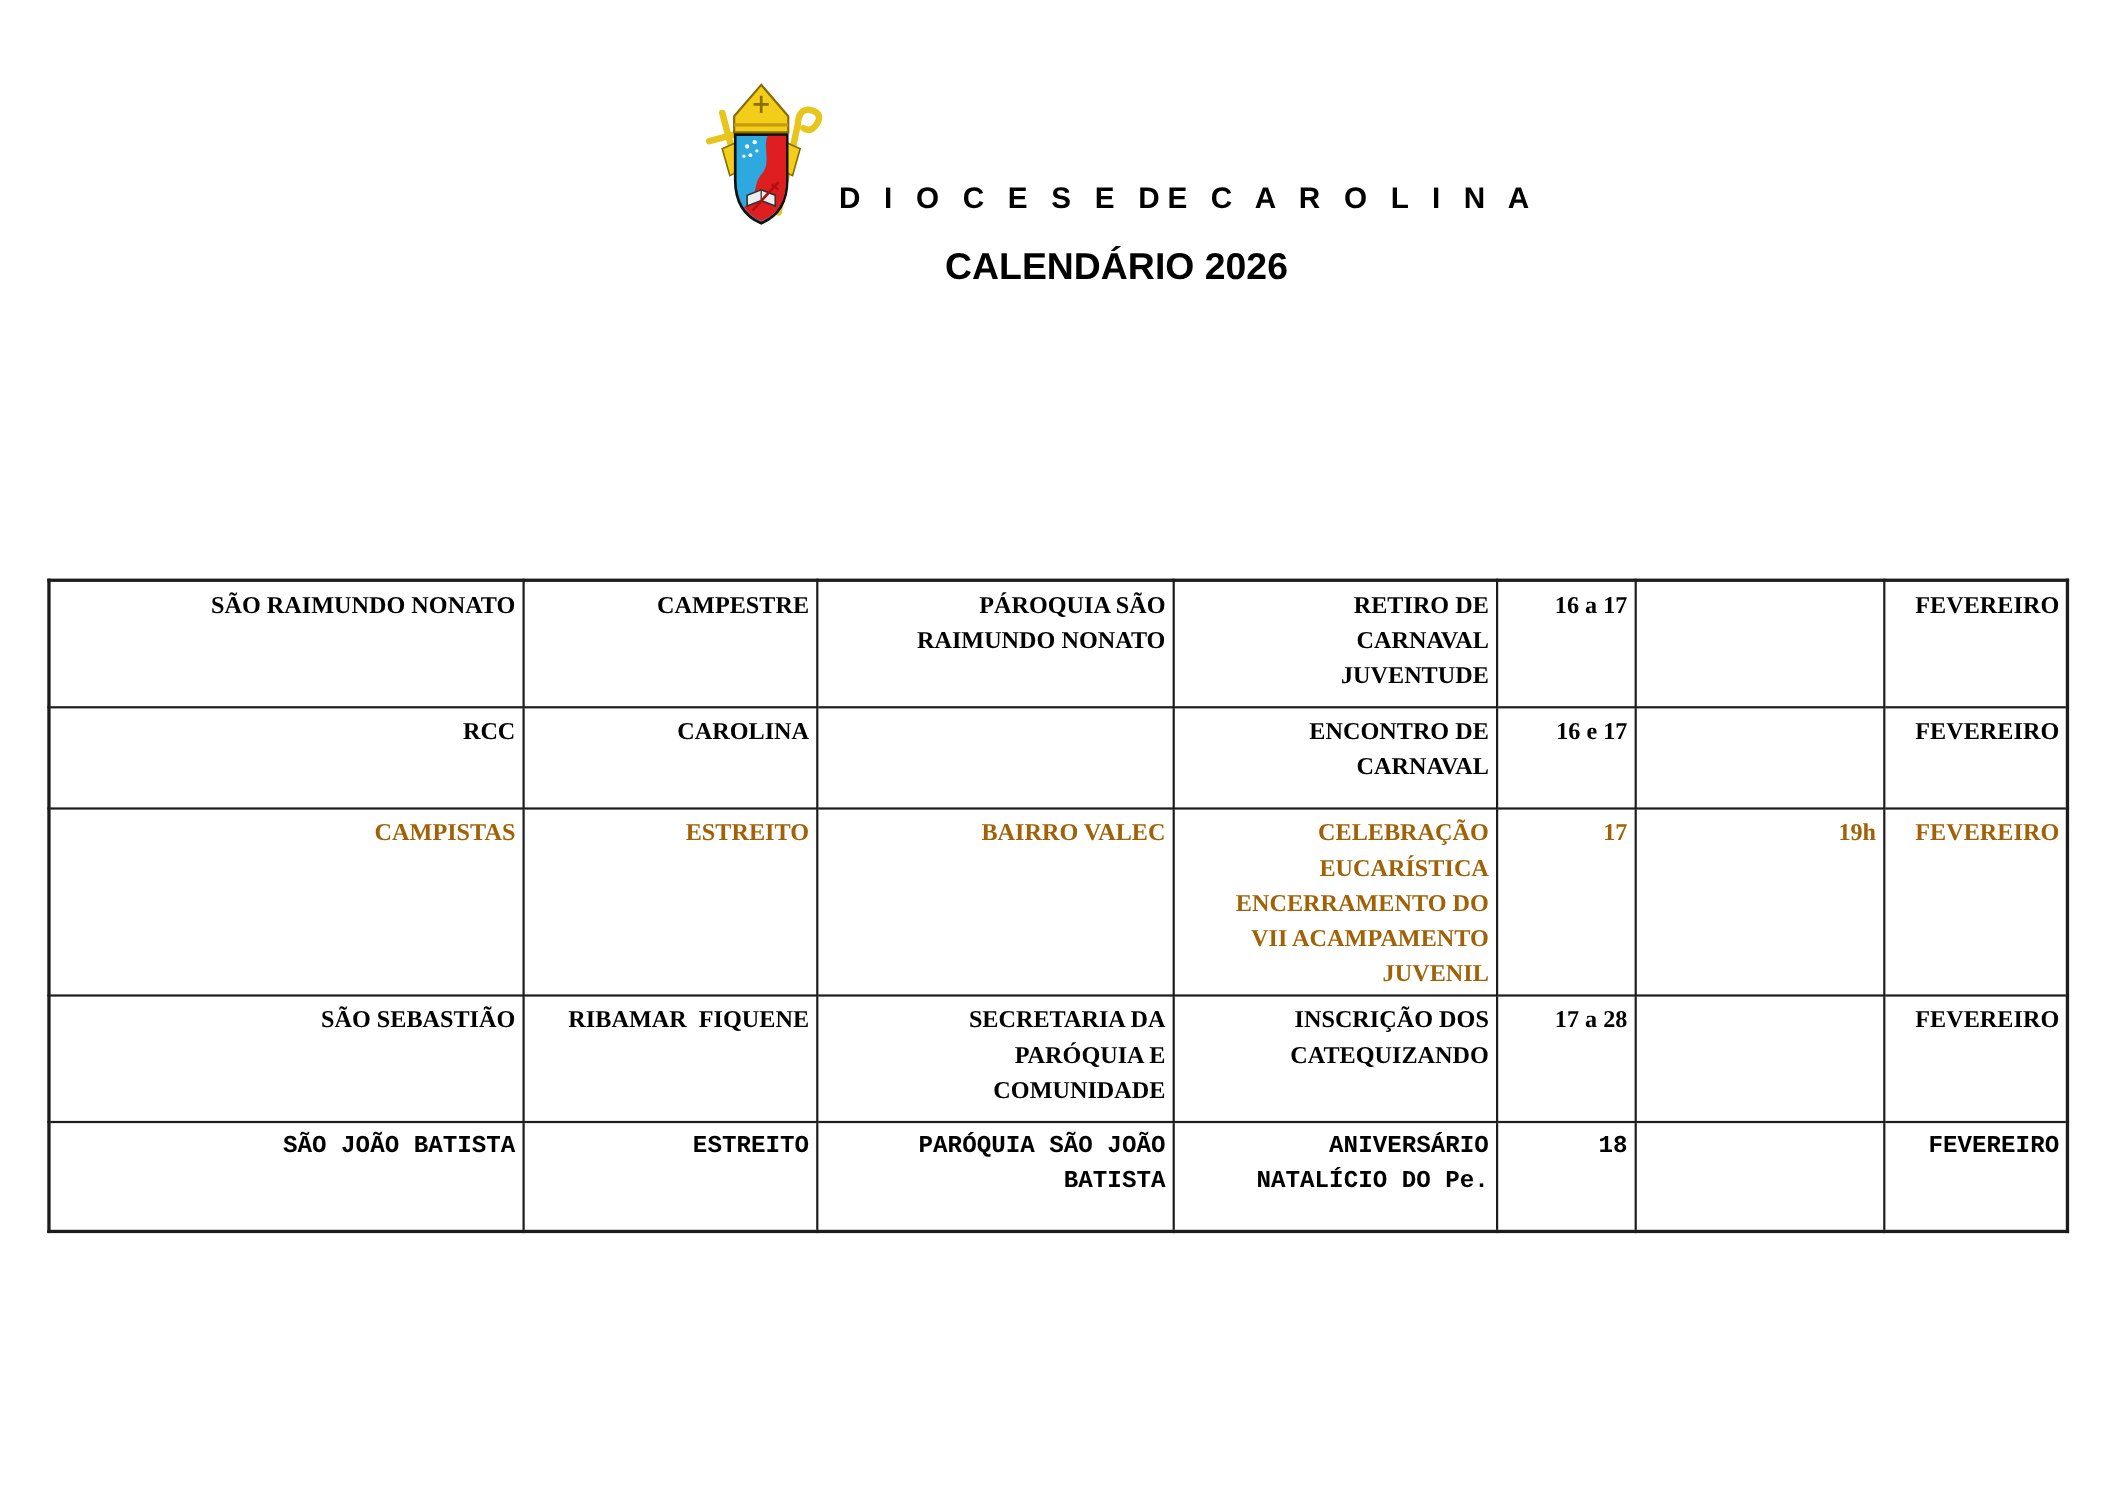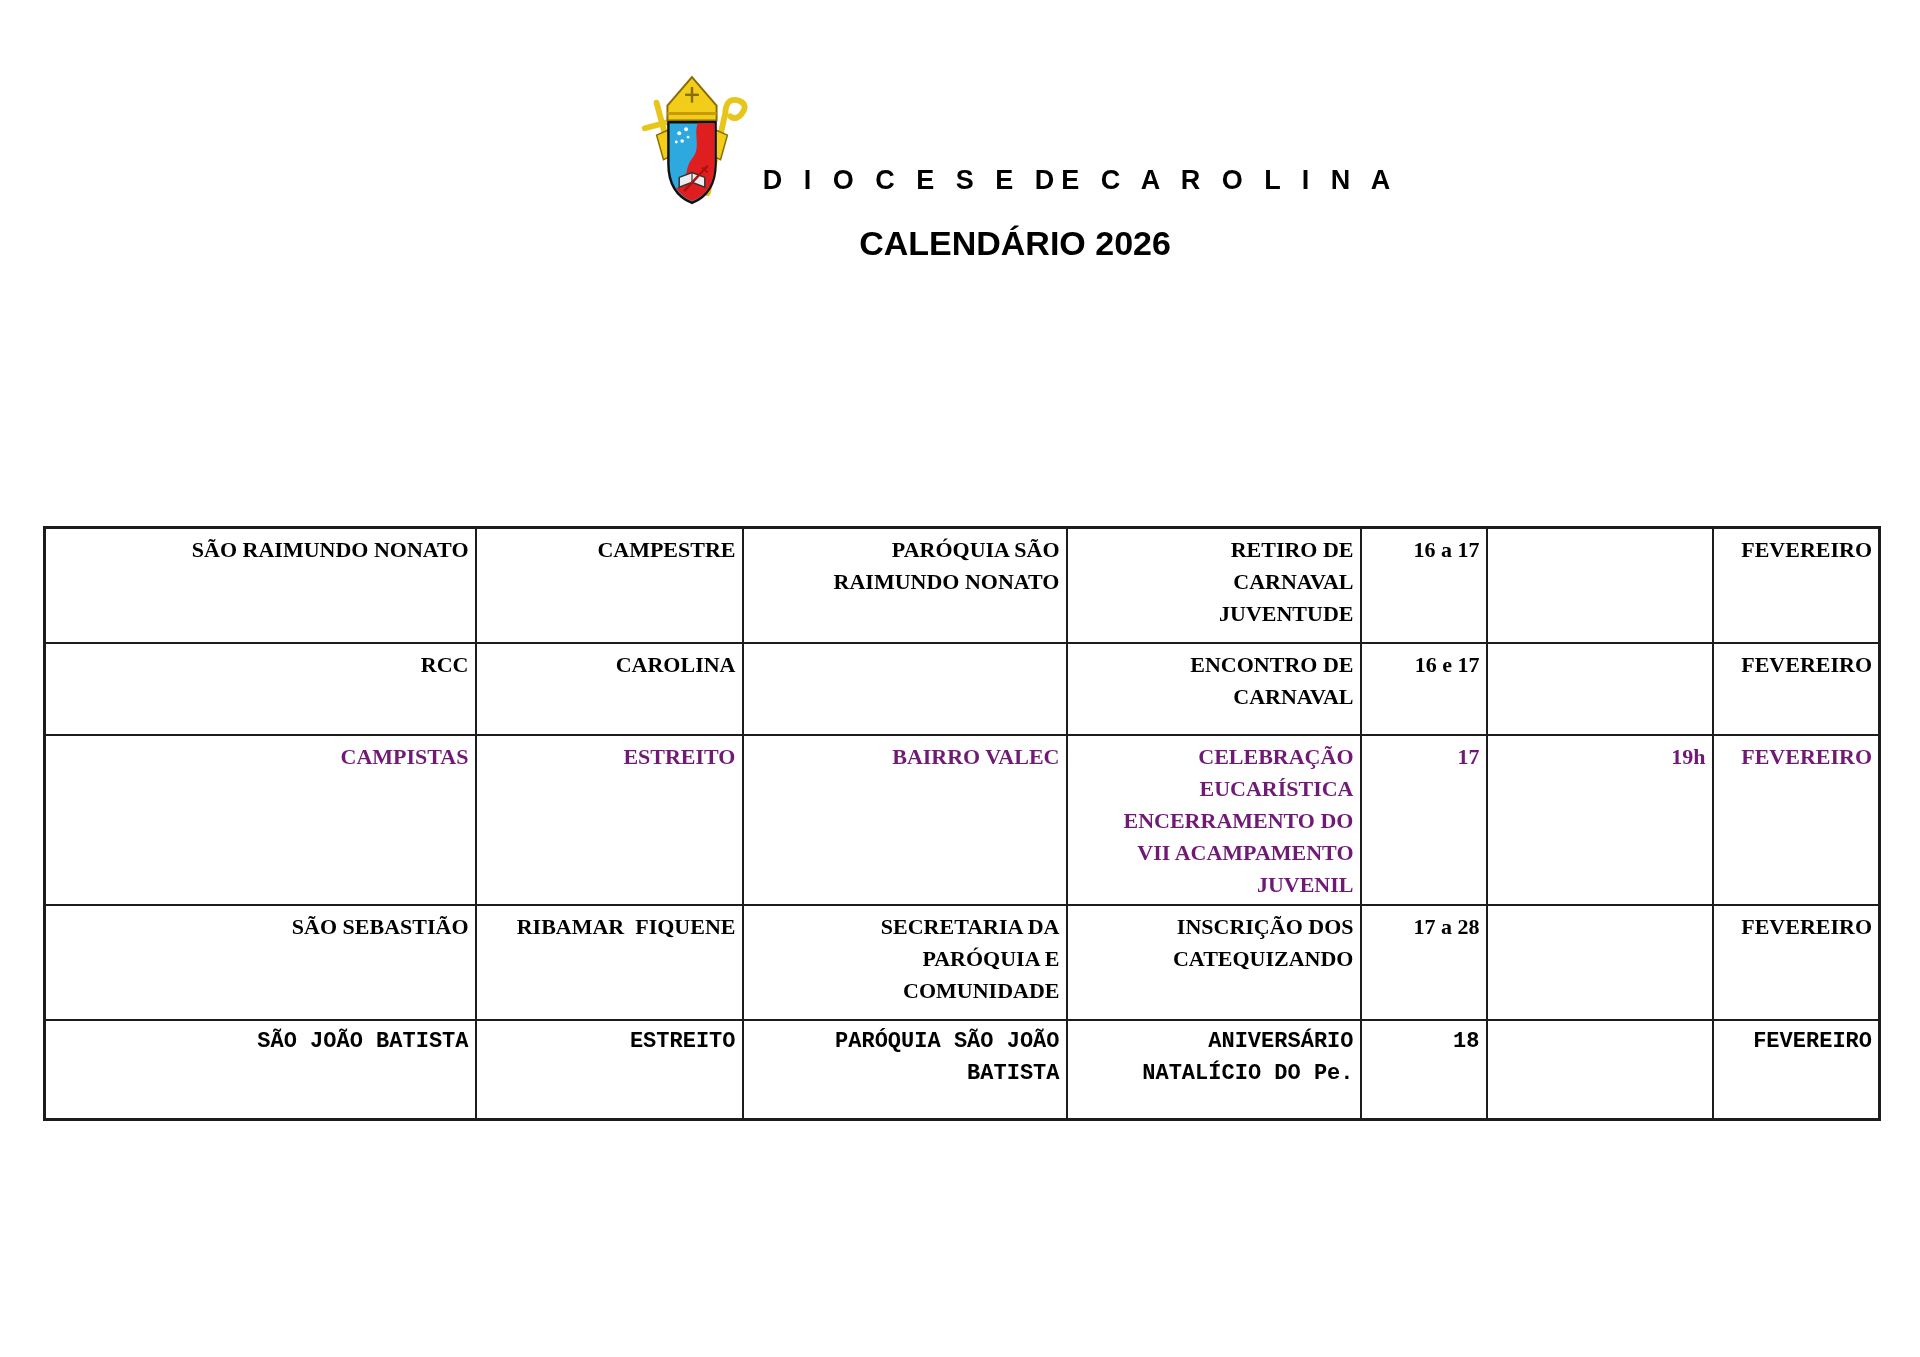--- a/index.html
+++ b/index.html
@@ -11,21 +11,21 @@
   .logo{width:118px;height:142px;flex:0 0 auto;}
   .org-name{font-family:"Liberation Sans",sans-serif;font-weight:bold;font-size:27px;letter-spacing:7px;margin-bottom:18px;white-space:nowrap;margin-top:40px;}
   .doc-title{text-align:center;font-family:"Liberation Sans",sans-serif;font-weight:bold;font-size:34px;line-height:42px;margin-top:8px;transform:translateX(55px);}
 
   
   .cal-table{border-collapse:collapse;table-layout:fixed;width:1835px;margin:262px 0 0 43px;border:3px solid #1c1c1c;}
   .cal-table td{border:2px solid #1c1c1c;vertical-align:top;text-align:right;
       font-weight:bold;font-size:22px;line-height:32px;padding:5px 6px 0 6px;
       white-space:pre-wrap;overflow:hidden;}
   tr.r1{height:115px;} tr.r2{height:92px;} tr.r3{height:170px;} tr.r4{height:115px;} tr.r5{height:100px;font-family:Liberation Mono, monospace;}
-  tr.hl td{color:#701a75;}
+  tr.hl td{color:#a16207;}
 
   .c1{width:431px;} .c2{width:267px;} .c3{width:324px;} .c4{width:294px;}
   .c5{width:126px;} .c6{width:226px;} .c7{width:167px;}
 </style>
 </head>
 <body>
 
 <div class="hdr">
   <div class="brand-row">
     <svg class="logo" viewBox="0 0 120 142" xmlns="http://www.w3.org/2000/svg">
@@ -78,21 +78,21 @@
       <col class="c3">
       <col class="c4">
       <col class="c5">
       <col class="c6">
       <col class="c7">
   </colgroup>
   <tbody>
     <tr class="r1">
       <td>SÃO RAIMUNDO NONATO</td>
       <td>CAMPESTRE</td>
-      <td>PARÓQUIA SÃO
+      <td>PÁROQUIA SÃO
 RAIMUNDO NONATO</td>
       <td>RETIRO DE
 CARNAVAL
 JUVENTUDE</td>
       <td>16 a 17</td>
       <td></td>
       <td>FEVEREIRO</td>
     </tr>
     <tr class="r2">
       <td>RCC</td>

